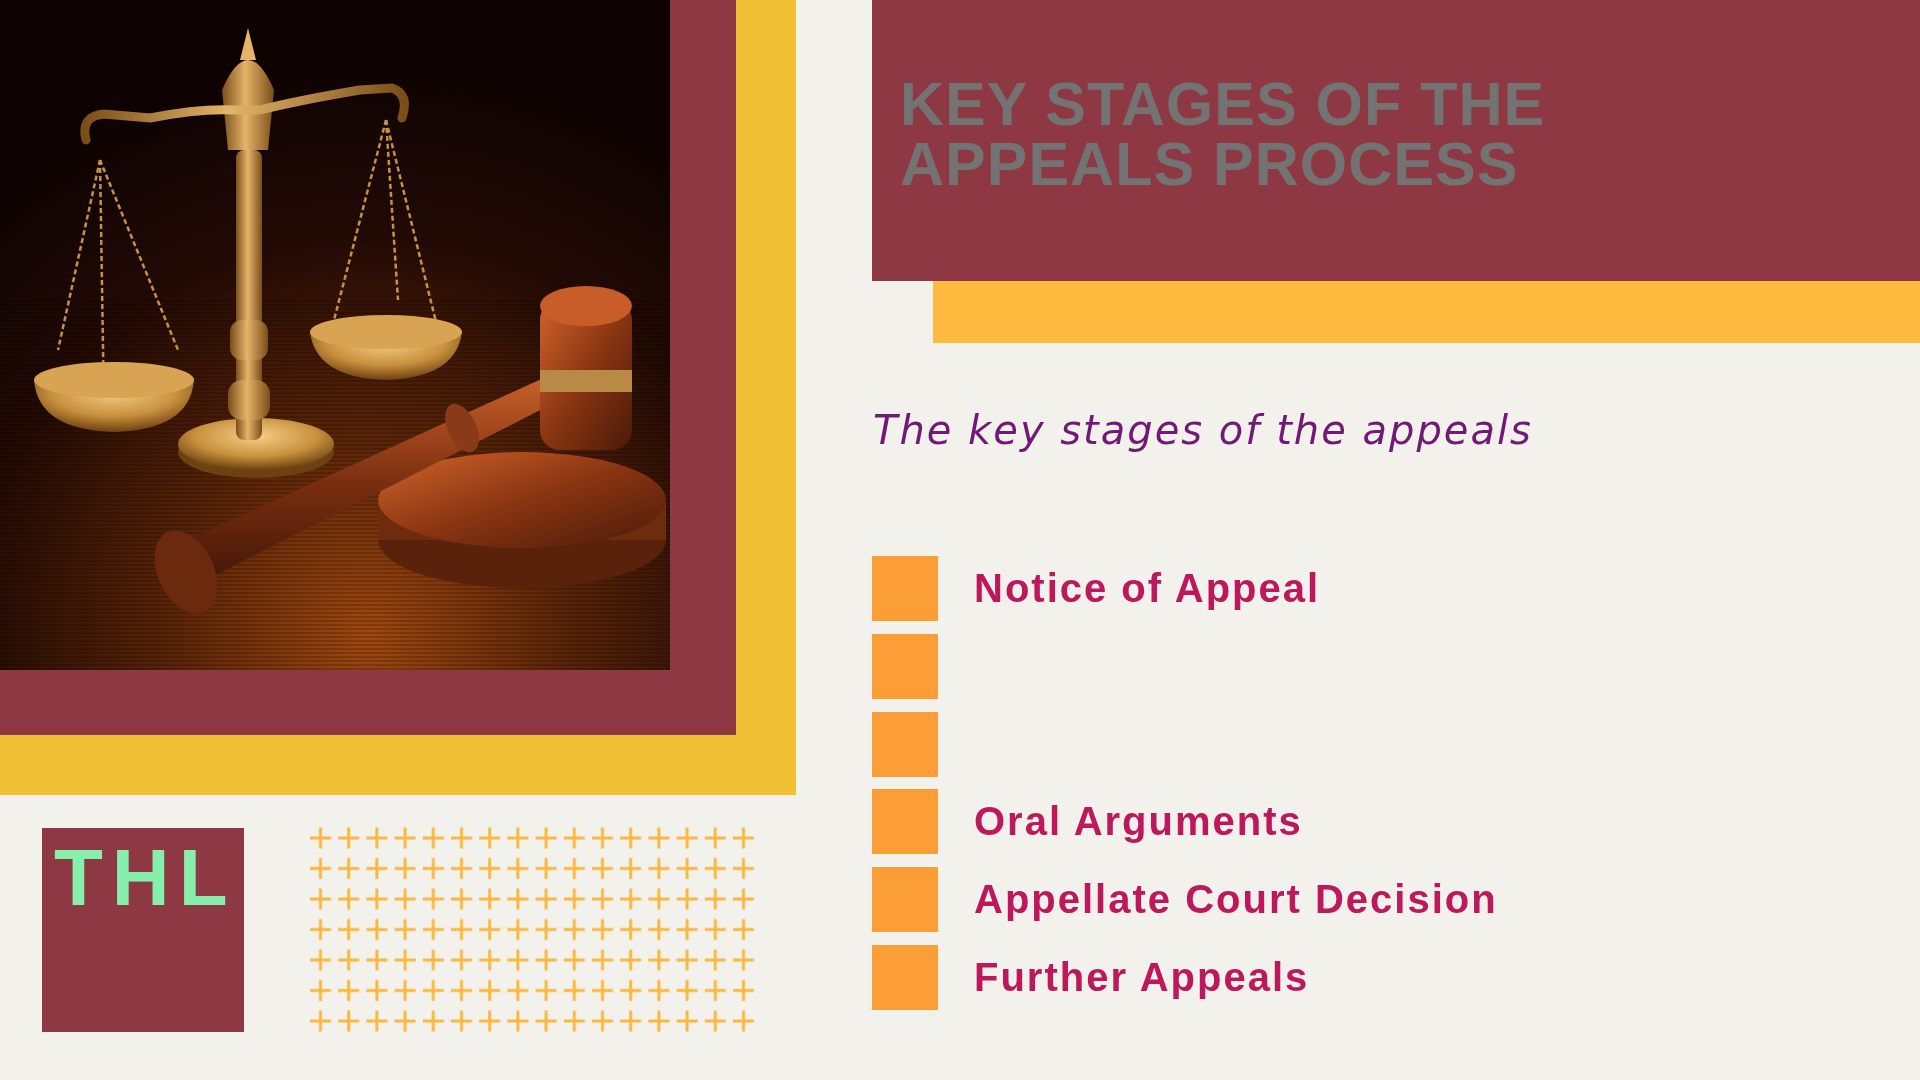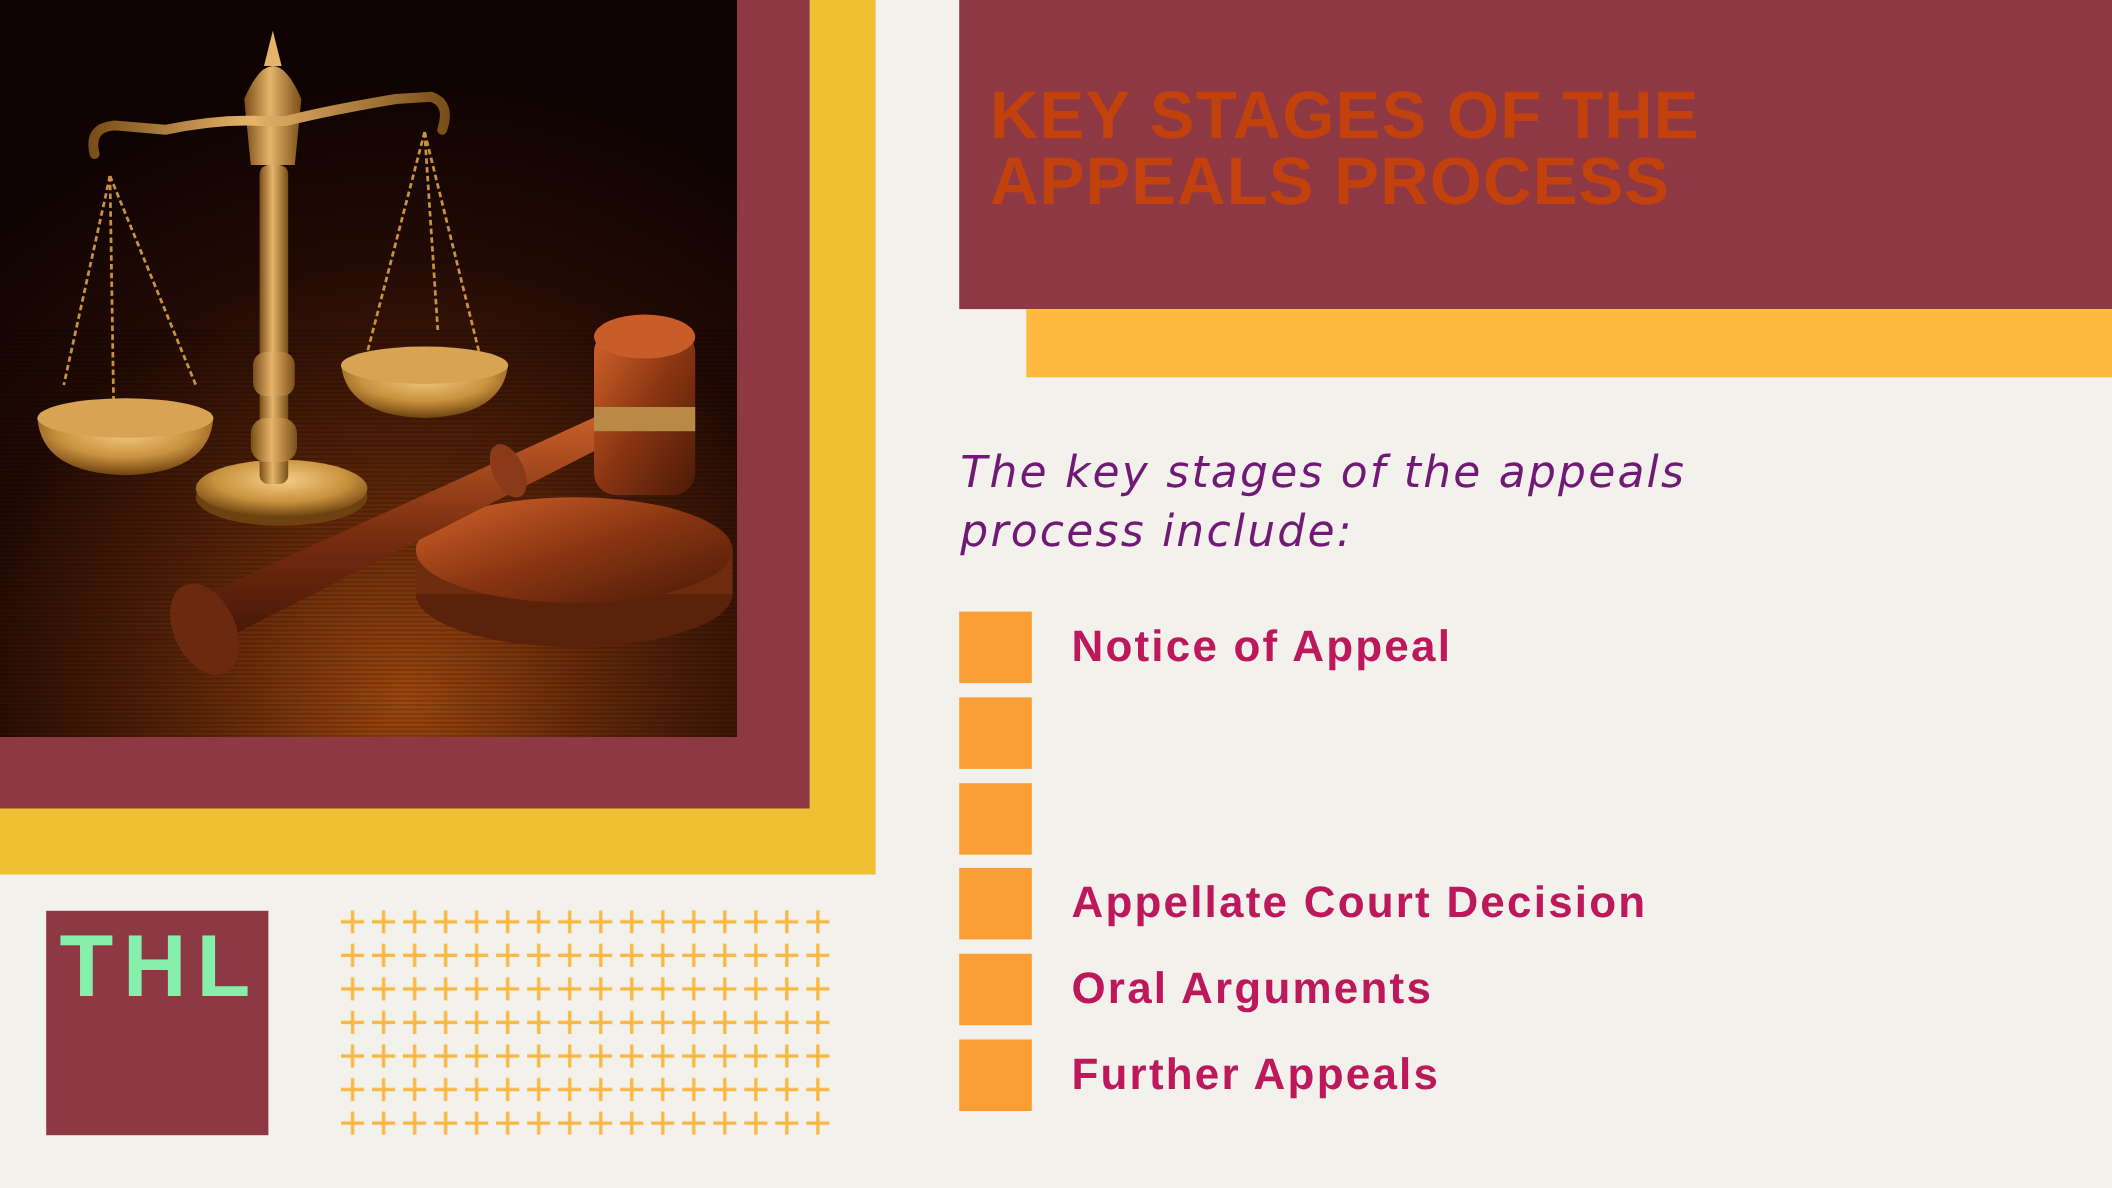--- a/index.html
+++ b/index.html
@@ -4,21 +4,21 @@
 <style>
   html, body { margin:0; padding:0; }
   body { width:1920px; height:1080px; position:relative; overflow:hidden; background:#F3F1EC; font-family:"Liberation Sans", sans-serif; }
   .abs { position:absolute; }
   #band-yellow-left { left:0; top:0; width:796px; height:795px; background:#F0C034; }
   #band-maroon-left { left:0; top:0; width:736px; height:735px; background:#8E3844; }
   #photo { left:0; top:0; width:670px; height:670px; overflow:hidden; background:#1a0704; }
   #photo svg { display:block; }
   #title-box { left:872px; top:0; width:1048px; height:281px; background:#8E3844; }
   #title-accent { left:933px; top:281px; width:987px; height:62px; background:#FEBA3E; }
-  #title { left:900px; top:74px; width:1000px; color:#c2410c; font-family:"Liberation Sans", sans-serif; font-weight:bold; font-size:61px; line-height:60px; letter-spacing:1px; text-transform:uppercase; margin:0; }
+  #title { left:900px; top:74px; width:1000px; color:#737373; font-family:"Liberation Sans", sans-serif; font-weight:bold; font-size:61px; line-height:60px; letter-spacing:1px; text-transform:uppercase; margin:0; }
   #subtitle { left:873px; top:404px; width:900px; color:#701a75; font-family:"DejaVu Sans", sans-serif; font-style:italic; font-weight:normal; font-size:40px; line-height:53px; letter-spacing:2px; margin:0; }
   #stages { left:872px; top:556px; width:1040px; margin:0; padding:0; list-style:none; }
   .stage { position:relative; height:65px; margin:0 0 12.8px 0; }
   .stage-marker { position:absolute; left:0; top:0; width:66px; height:65px; background:#FB9E35; }
   .stage-label { position:absolute; left:102px; top:8px; white-space:nowrap; color:#be185d; font-family:"Liberation Sans", sans-serif; font-weight:bold; font-size:40px; line-height:48px; letter-spacing:2px; }
   #logo { left:42px; top:828px; width:202px; height:204px; background:#8E3844; }
   #logo-text { position:absolute; left:12px; top:8px; color:#86efac; font-family:"Liberation Sans", sans-serif; font-weight:bold; font-size:80px; line-height:84px; letter-spacing:9px; }
   #plus-grid { left:310px; top:827px; width:450px; height:210px; }
 </style>
 </head>
@@ -106,41 +106,40 @@
 
 <div id="title-box" class="abs"></div>
 <div id="title-accent" class="abs"></div>
 <h1 id="title" class="abs">
   <span>KEY STAGES OF THE</span><br>
   <span>APPEALS PROCESS</span>
 </h1>
 
 <p id="subtitle" class="abs">
   <span>The key stages of the appeals</span><br>
-  <span>process include:</span>
 </p>
 
 <ul id="stages" class="abs">
   <li class="stage">
     <span class="stage-marker"></span>
     <span class="stage-label">Notice of Appeal</span>
   </li>
   <li class="stage">
     <span class="stage-marker"></span>
   </li>
   <li class="stage">
     <span class="stage-marker"></span>
   </li>
   <li class="stage">
     <span class="stage-marker"></span>
-    <span class="stage-label">Appellate Court Decision</span>
+    <span class="stage-label">Oral Arguments</span>
   </li>
   <li class="stage">
     <span class="stage-marker"></span>
-    <span class="stage-label">Oral Arguments</span>
+    <span class="stage-label">Appellate Court Decision</span>
   </li>
   <li class="stage">
     <span class="stage-marker"></span>
     <span class="stage-label">Further Appeals</span>
   </li>
 </ul>
 
 <div id="logo" class="abs">
   <span id="logo-text">THL</span>
 </div>

